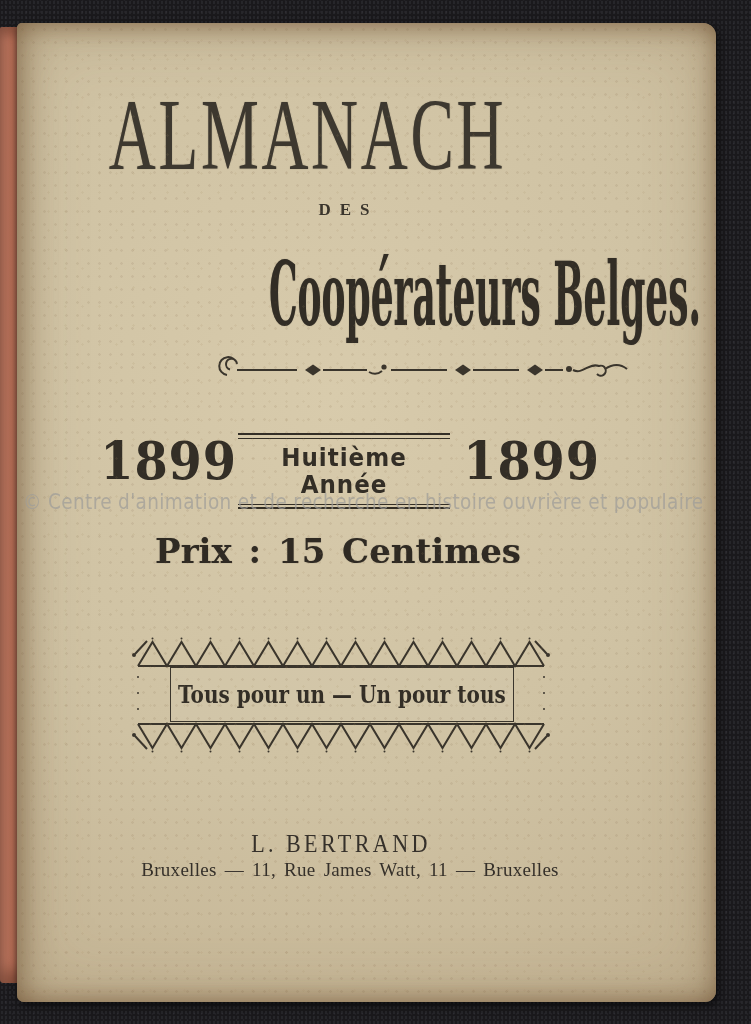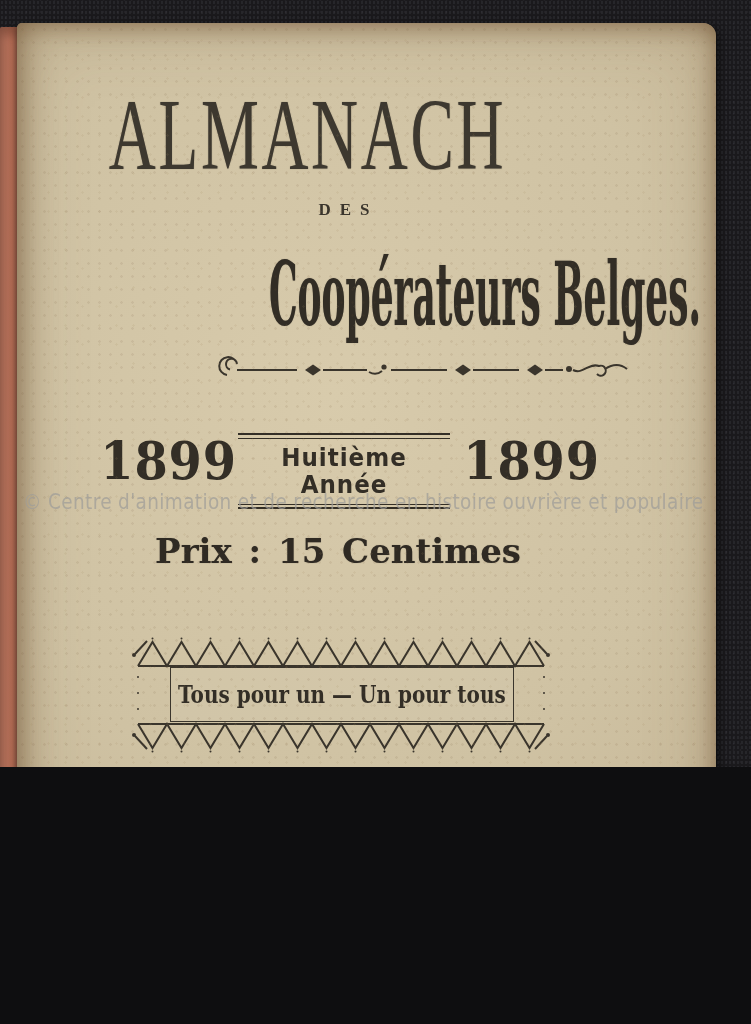--- a/index.html
+++ b/index.html
@@ -1,17 +1,17 @@
 <!DOCTYPE html>
 <html><head>
 <meta charset="utf-8">
 <style>
   html,body{margin:0;padding:0;background:#0e0e10;}
   .scan{
-    position:relative;width:751px;height:767px;overflow:hidden;
+    position:relative;width:751px;height:1024px;overflow:hidden;
     background-color:#1a191c;
     background-image:radial-gradient(rgba(82,82,90,.22) 1px, transparent 1.3px),
                      radial-gradient(rgba(50,50,55,.35) 1px, transparent 1.2px);
     background-size:4px 5px,7px 6px;background-position:0 0,2px 3px;
     font-family:"Liberation Serif",serif;
   }
   .spine{
     position:absolute;left:0;top:27px;width:23px;height:956px;
     background:linear-gradient(90deg,#c07c66 0%,#b26b54 55%,#9a614b 80%,#7a4b39 100%);
     border-radius:2px 0 0 4px;

